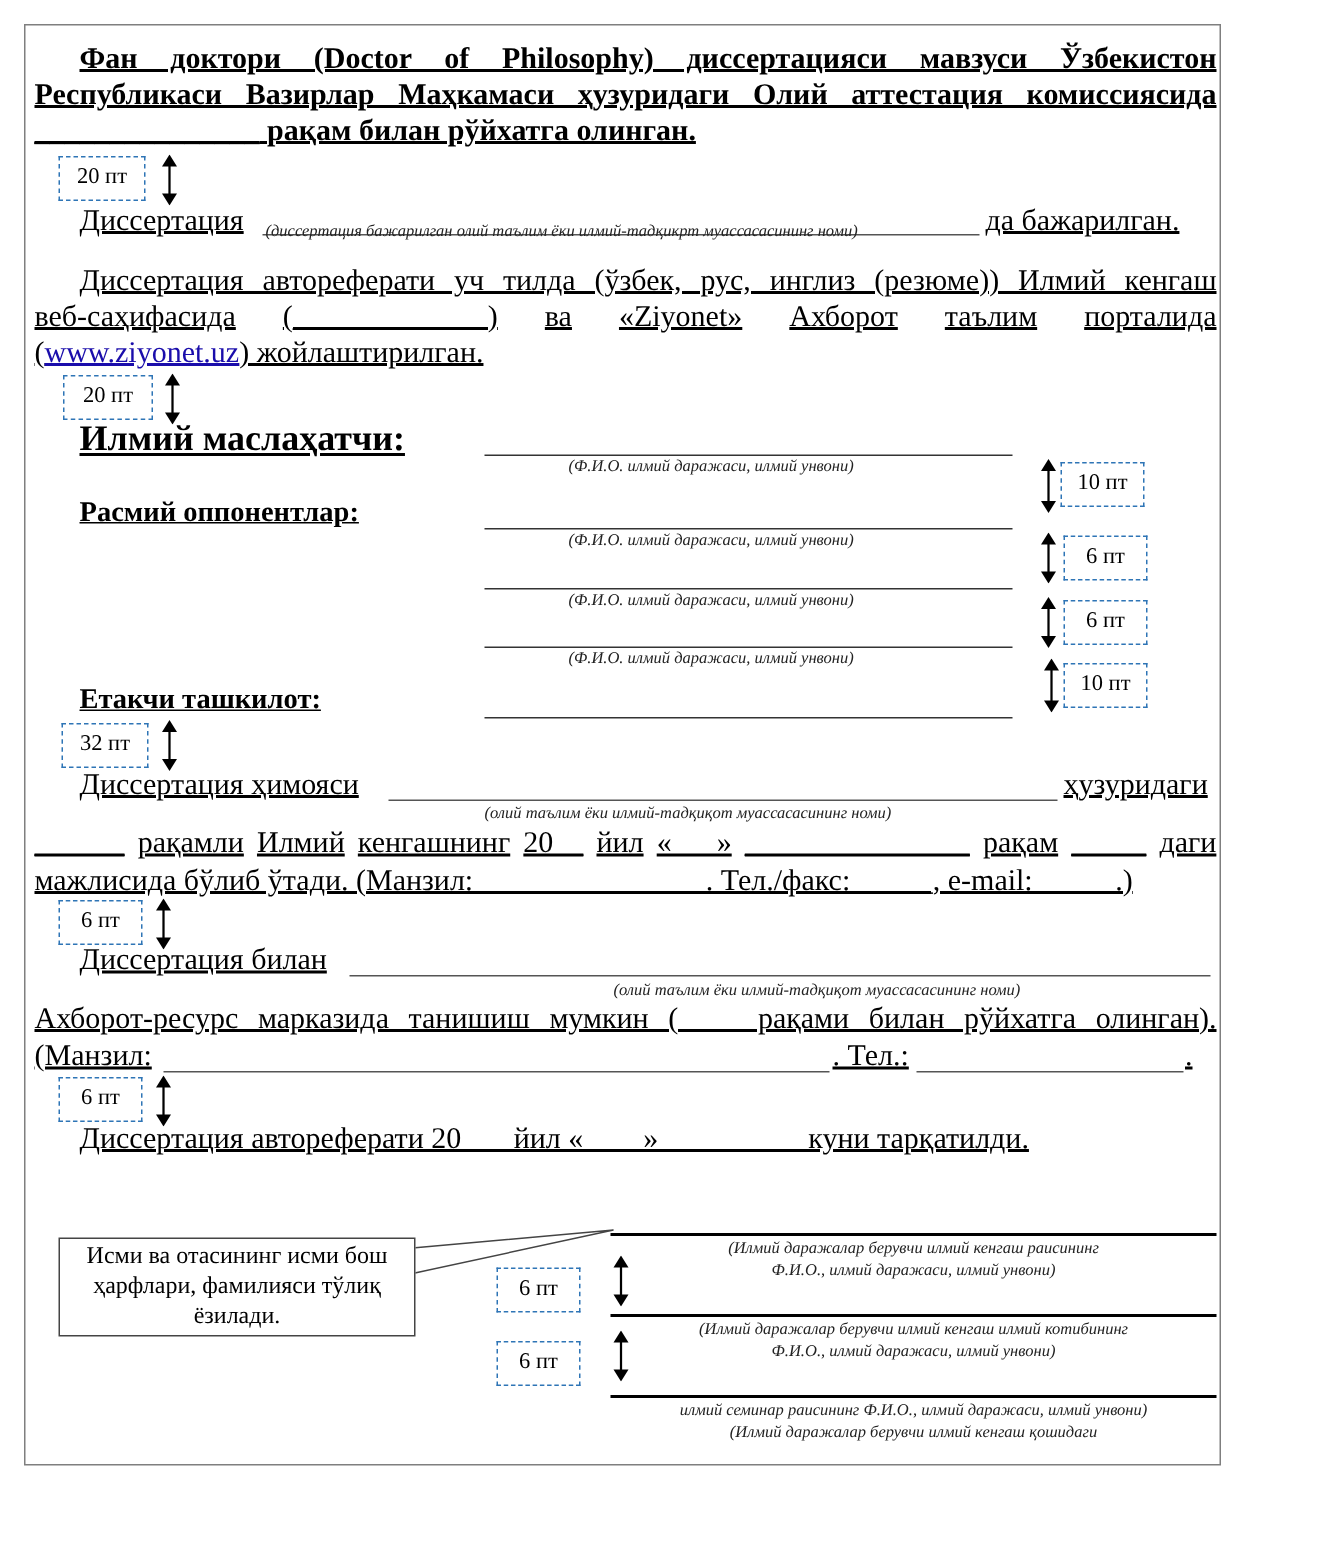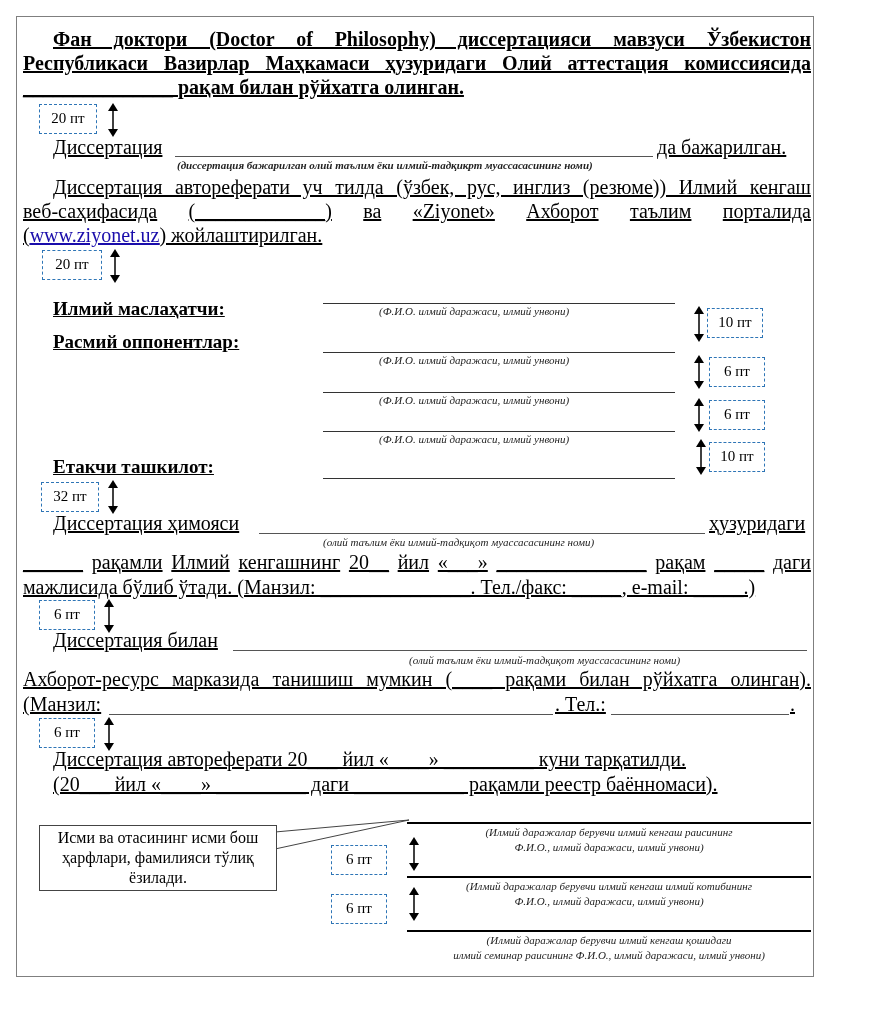--- a/index.html
+++ b/index.html
@@ -39,21 +39,21 @@
     <svg width="12" height="34" viewBox="0 0 12 34">
         <line x1="6" y1="6" x2="6" y2="28" stroke="#000" stroke-width="1.5"></line>
         <polygon points="6,0 1,8 11,8" fill="#000"></polygon>
         <polygon points="6,34 1,26 11,26" fill="#000"></polygon>
       </svg>
   </div>
 
   <div class="abs t20" style="left:36px;top:118px;">Диссертация</div>
   <div class="hr" style="left:158px;top:139px;width:478px;border-top:1.5px solid #555;"></div>
   <div class="abs t20" style="left:640px;top:118px;">да бажарилган.</div>
-  <div class="abs ital" style="left:160px;top:142px;font-weight:bold;">(диссертация бажарилган олий таълим ёки илмий-тадқикрт муассасасининг номи)</div>
+  <div class="abs ital" style="left:160px;top:131px;">(диссертация бажарилган олий таълим ёки илмий-тадқикрт муассасасининг номи)</div>
 
   <div class="just t20" style="top:158px;text-indent:30px;">Диссертация автореферати уч тилда (ўзбек, рус, инглиз (резюме)) Илмий кенгаш</div>
   <div class="abs t20" style="left:6px;top:182px;width:788px;display:flex;justify-content:space-between;">
     <span>веб-саҳифасида</span>
     <span>(_____________)</span>
     <span>ва</span>
     <span>«Ziyonet»</span>
     <span>Ахборот</span>
     <span>таълим</span>
     <span>порталида</span>
@@ -62,21 +62,21 @@
 
   <div class="badge" style="left:25px;top:233px;width:60px;">20 пт</div>
   <div class="arrow" style="left:92px;top:232px;">
     <svg width="12" height="34" viewBox="0 0 12 34">
         <line x1="6" y1="6" x2="6" y2="28" stroke="#000" stroke-width="1.5"></line>
         <polygon points="6,0 1,8 11,8" fill="#000"></polygon>
         <polygon points="6,34 1,26 11,26" fill="#000"></polygon>
       </svg>
   </div>
 
-  <div class="abs t20 bold" style="left:36px;top:280px;font-size:19px;">Илмий маслаҳатчи:</div>
+  <div class="abs t20 bold" style="left:36px;top:264px;font-size:24px;">Илмий маслаҳатчи:</div>
   <div class="hr" style="left:306px;top:286px;width:352px;"></div>
   <div class="abs ital" style="left:362px;top:288px;">(Ф.И.О. илмий даражаси, илмий унвони)</div>
 
   <div class="abs t20 bold" style="left:36px;top:313px;font-size:19px;">Расмий оппонентлар:</div>
   <div class="hr" style="left:306px;top:335px;width:352px;"></div>
   <div class="abs ital" style="left:362px;top:337px;">(Ф.И.О. илмий даражаси, илмий унвони)</div>
   <div class="hr" style="left:306px;top:375px;width:352px;"></div>
   <div class="abs ital" style="left:362px;top:377px;">(Ф.И.О. илмий даражаси, илмий унвони)</div>
   <div class="hr" style="left:306px;top:414px;width:352px;"></div>
   <div class="abs ital" style="left:362px;top:416px;">(Ф.И.О. илмий даражаси, илмий унвони)</div>
@@ -171,21 +171,20 @@
   <div class="badge" style="left:22px;top:701px;width:56px;">6 пт</div>
   <div class="arrow" style="left:86px;top:700px;">
     <svg width="12" height="34" viewBox="0 0 12 34">
         <line x1="6" y1="6" x2="6" y2="28" stroke="#000" stroke-width="1.5"></line>
         <polygon points="6,0 1,8 11,8" fill="#000"></polygon>
         <polygon points="6,34 1,26 11,26" fill="#000"></polygon>
       </svg>
   </div>
 
   <div class="abs t20" style="left:36px;top:730px;">Диссертация автореферати 20___ йил «____» _________ куни тарқатилди.</div>
-  <div class="abs t20" style="left:36px;top:755px;">(20___ йил «____» _________ даги ___________ рақамли реестр баённомаси).</div>
 
   <svg class="abs" style="left:0;top:0;" width="798" height="961">
     <polygon points="258,815 392,803 258,832" fill="#fff" stroke="#444" stroke-width="1"></polygon>
   </svg>
   <div class="callout">Исми ва отасининг исми бош ҳарфлари, фамилияси тўлиқ ёзилади.</div>
 
   <div class="hrk" style="left:390px;top:805px;width:404px;"></div>
   <div class="abs ital" style="left:390px;top:808px;width:404px;text-align:center;line-height:15px;white-space:normal;">
     <div>(Илмий даражалар берувчи илмий кенгаш раисининг</div>
     <div>Ф.И.О., илмий даражаси, илмий унвони)</div>
@@ -208,17 +207,17 @@
   <div class="arrow" style="left:391px;top:870px;">
     <svg width="12" height="34" viewBox="0 0 12 34">
         <line x1="6" y1="6" x2="6" y2="28" stroke="#000" stroke-width="1.5"></line>
         <polygon points="6,0 1,8 11,8" fill="#000"></polygon>
         <polygon points="6,34 1,26 11,26" fill="#000"></polygon>
       </svg>
   </div>
 
   <div class="hrk" style="left:390px;top:913px;width:404px;"></div>
   <div class="abs ital" style="left:390px;top:916px;width:404px;text-align:center;line-height:15px;white-space:normal;">
+    <div>илмий семинар раисининг Ф.И.О., илмий даражаси, илмий унвони)</div>
     <div>(Илмий даражалар берувчи илмий кенгаш қошидаги</div>
-    <div>илмий семинар раисининг Ф.И.О., илмий даражаси, илмий унвони)</div>
   </div>
 
 </div>
 
 </body></html>

